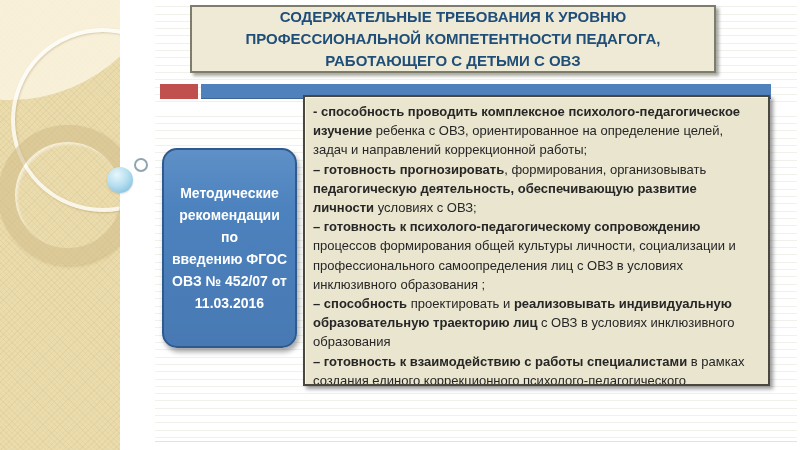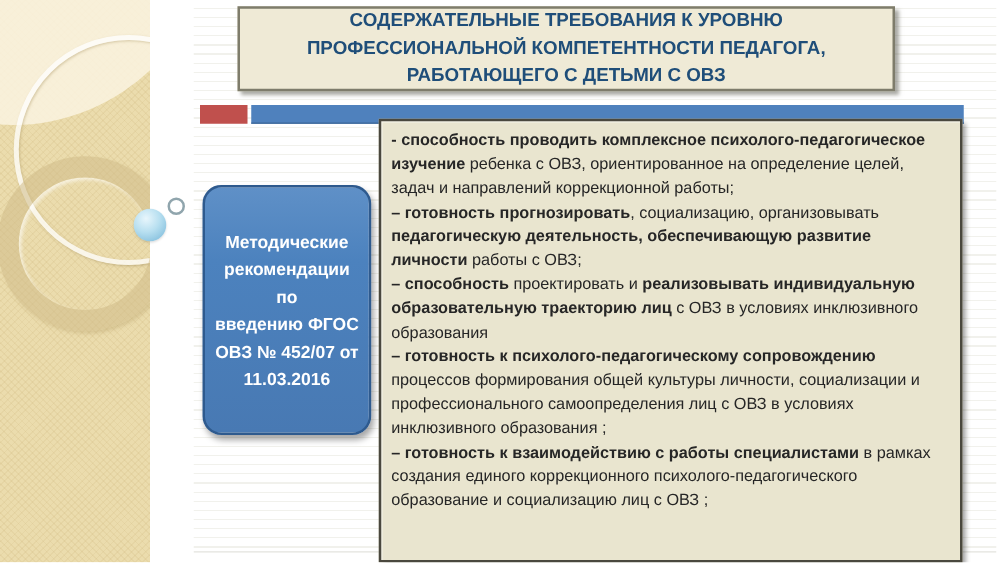--- a/index.html
+++ b/index.html
@@ -47,21 +47,21 @@
   
   .source-box{position:absolute;left:162px;top:148px;width:135px;height:200px;box-sizing:border-box;
       background:linear-gradient(to bottom,#5f90c7 0%,#4C82BE 30%,#4879b3 100%);
       border:2.5px solid #2E5A8E;border-radius:15px;
       box-shadow:2px 4px 5px rgba(0,0,0,0.35);
       display:flex;align-items:center;justify-content:center;}
   .source-text{color:#ffffff;font-weight:bold;font-size:14px;line-height:22px;text-align:center;
       white-space:pre-line;}
 
   
-  .content-box{position:absolute;left:303px;top:95px;width:467px;height:355px;box-sizing:border-box;
+  .content-box{position:absolute;left:303px;top:95px;width:467px;height:291px;box-sizing:border-box;
       background:#E9E5CF;border:2px solid #4a483e;
       box-shadow:3px 3px 4px rgba(0,0,0,0.4), inset 1px 1px 0 rgba(255,255,255,0.6);
       padding:5px 8px 0 8px;overflow:hidden;}
   .content-text{color:#262626;font-size:13px;line-height:19.2px;text-align:left;}
   .content-text .para{margin:0;}
   .content-text .b{font-weight:bold;}
 </style>
 </head>
 <body>
 
@@ -91,20 +91,20 @@
 рекомендации
 по
 введению ФГОС
 ОВЗ № 452/07 от
 11.03.2016</div>
   </div>
 
   <div class="content-box">
     <div class="content-text">
         <div class="para"><span class="b">- способность проводить комплексное психолого-педагогическое изучение</span><span> ребенка с ОВЗ, ориентированное на определение целей, задач и направлений коррекционной работы;</span></div>
-        <div class="para"><span class="b">– готовность прогнозировать</span><span>, социализацию, организовывать </span><span class="b">педагогическую деятельность, обеспечивающую развитие личности</span><span> работы с ОВЗ;</span></div>
+        <div class="para"><span class="b">– готовность прогнозировать</span><span>, формирования, организовывать </span><span class="b">педагогическую деятельность, обеспечивающую развитие личности</span><span> условиях с ОВЗ;</span></div>
+        <div class="para"><span class="b">– готовность к психолого-педагогическому сопровождению</span><span> процессов формирования общей культуры личности, социализации и профессионального самоопределения лиц с ОВЗ в условиях инклюзивного образования ;</span></div>
         <div class="para"><span class="b">– способность</span><span> проектировать и </span><span class="b">реализовывать индивидуальную образовательную траекторию лиц</span><span> с ОВЗ в условиях инклюзивного образования</span></div>
-        <div class="para"><span class="b">– готовность к психолого-педагогическому сопровождению</span><span> процессов формирования общей культуры личности, социализации и профессионального самоопределения лиц с ОВЗ в условиях инклюзивного образования ;</span></div>
         <div class="para"><span class="b">– готовность к взаимодействию с работы специалистами</span><span> в рамках создания единого коррекционного психолого-педагогического образование и социализацию лиц с ОВЗ ;</span></div>
       </div>
   </div>
 
 </div>
 
 </body></html>

